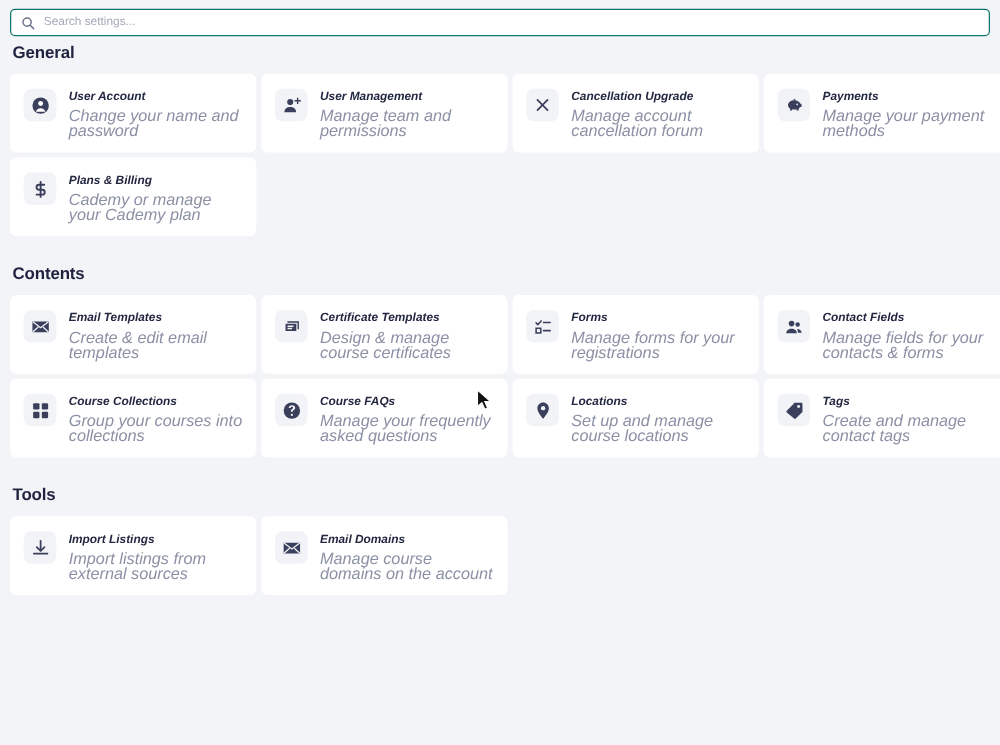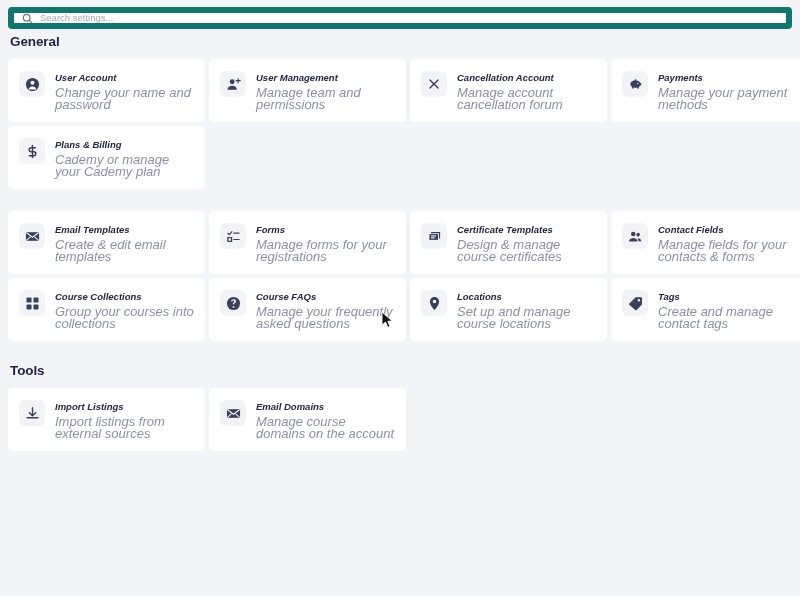--- a/index.html
+++ b/index.html
@@ -9,21 +9,21 @@
     font-family: "Liberation Sans", sans-serif;
     overflow: hidden;
   }
   .page { width: 800px; height: 596px; position: relative; }
 
   
   .searchbar {
     position: absolute; left: 8px; top: 7px;
     width: 784px; height: 22px;
     background: #ffffff;
-    border: 6px solid #0f766e;
+    border: 1px solid #0f766e;
     border-radius: 4px;
     display: flex; align-items: center;
     padding: 0 8px;
   }
   .searchbar svg { flex: 0 0 auto; display: block; }
   .search-input {
     border: 0; outline: 0; background: transparent;
     font-family: "Liberation Sans", sans-serif;
     font-size: 9.5px; color: #3c4257;
     margin-left: 7px; width: 400px; height: 18px;
@@ -122,21 +122,21 @@
             </div>
           </div>
           <div class="card">
             <div class="card-icon">
               <svg width="14" height="14" viewBox="0 0 16 16" fill="none" stroke="currentColor" stroke-width="1.6" stroke-linecap="round">
                 <line x1="3.4" y1="3.4" x2="12.6" y2="12.6"></line>
                 <line x1="12.6" y1="3.4" x2="3.4" y2="12.6"></line>
               </svg>
             </div>
             <div class="card-body">
-              <div class="card-title">Cancellation Account</div>
+              <div class="card-title">Cancellation Upgrade</div>
               <div class="card-desc">Manage account cancellation forum</div>
             </div>
           </div>
           <div class="card">
             <div class="card-icon">
               <svg width="15" height="15" viewBox="0 0 16 16" fill="currentColor">
                 <path d="M12.6 5.6c-.9-1.3-2.6-2.1-4.6-2.1-3 0-5.4 1.8-5.4 4.1 0 1.2.7 2.3 1.8 3v1.6h1.7v-1.1c.6.2 1.2.3 1.9.3s1.3-.1 1.9-.3v1.1h1.7v-1.6c.6-.4 1-.9 1.3-1.5h1.2V6.4h-1.1a3 3 0 0 0-.4-.8z"></path>
                 <circle cx="10.4" cy="6.9" r=".75" fill="#f2f3f6"></circle>
                 <path d="M7.2 2.2l2.4 1-1.9.7z"></path>
               </svg>
@@ -155,60 +155,61 @@
             </div>
             <div class="card-body">
               <div class="card-title">Plans &amp; Billing</div>
               <div class="card-desc">Cademy or manage your Cademy plan</div>
             </div>
           </div>
         </div>
       </div>
       <div class="section-gap"></div>
       <div class="section">
+        <div class="section-title">Contents</div>
         <div class="grid">
           <div class="card">
             <div class="card-icon">
               <svg width="15" height="15" viewBox="0 0 16 16" fill="currentColor">
                 <path d="M1 3.4h14v9.2H1z"></path>
                 <path d="M1.3 3.7L8 8.8l6.7-5.1" fill="none" stroke="#f2f3f6" stroke-width="1.1"></path>
                 <path d="M1.3 12.3L6 8.2M14.7 12.3L10 8.2" fill="none" stroke="#f2f3f6" stroke-width="1.1"></path>
               </svg>
             </div>
             <div class="card-body">
               <div class="card-title">Email Templates</div>
               <div class="card-desc">Create &amp; edit email templates</div>
+            </div>
+          </div>
+          <div class="card">
+            <div class="card-icon">
+              <svg width="15" height="15" viewBox="0 0 16 16" fill="none" stroke="currentColor" stroke-width="1.2">
+                <path d="M2.6 5.4h9.2v6.2H2.6z" fill="currentColor" stroke="none"></path>
+                <path d="M4.2 3.8h9.2v6.2"></path>
+                <line x1="4.3" y1="7.4" x2="9.4" y2="7.4" stroke="#f2f3f6"></line>
+                <line x1="4.3" y1="9.4" x2="8.2" y2="9.4" stroke="#f2f3f6"></line>
+              </svg>
+            </div>
+            <div class="card-body">
+              <div class="card-title">Certificate Templates</div>
+              <div class="card-desc">Design &amp; manage course certificates</div>
             </div>
           </div>
           <div class="card">
             <div class="card-icon">
               <svg width="15" height="15" viewBox="0 0 16 16" fill="none" stroke="currentColor" stroke-width="1.3" stroke-linecap="round">
                 <path d="M2 4.6l1.5 1.5L6.3 2.9"></path>
                 <line x1="8.3" y1="4.3" x2="14" y2="4.3"></line>
                 <rect x="2" y="9.2" width="4" height="4" stroke-width="1.3"></rect>
                 <line x1="8.3" y1="11.2" x2="14" y2="11.2"></line>
               </svg>
             </div>
             <div class="card-body">
               <div class="card-title">Forms</div>
               <div class="card-desc">Manage forms for your registrations</div>
-            </div>
-          </div>
-          <div class="card">
-            <div class="card-icon">
-              <svg width="15" height="15" viewBox="0 0 16 16" fill="none" stroke="currentColor" stroke-width="1.2">
-                <path d="M2.6 5.4h9.2v6.2H2.6z" fill="currentColor" stroke="none"></path>
-                <path d="M4.2 3.8h9.2v6.2"></path>
-                <line x1="4.3" y1="7.4" x2="9.4" y2="7.4" stroke="#f2f3f6"></line>
-                <line x1="4.3" y1="9.4" x2="8.2" y2="9.4" stroke="#f2f3f6"></line>
-              </svg>
-            </div>
-            <div class="card-body">
-              <div class="card-title">Certificate Templates</div>
-              <div class="card-desc">Design &amp; manage course certificates</div>
             </div>
           </div>
           <div class="card">
             <div class="card-icon">
               <svg width="15" height="15" viewBox="0 0 16 16" fill="currentColor">
                 <circle cx="5.6" cy="5.2" r="2.4"></circle>
                 <circle cx="10.8" cy="6" r="1.9"></circle>
                 <path d="M1.1 13.4c0-2.5 2-3.9 4.5-3.9s4.5 1.4 4.5 3.9z"></path>
                 <path d="M10.2 9.8c2.2 0 4 1.2 4 3.2h-3.1c0-1.3-.4-2.4-.9-3.2z"></path>
               </svg>

